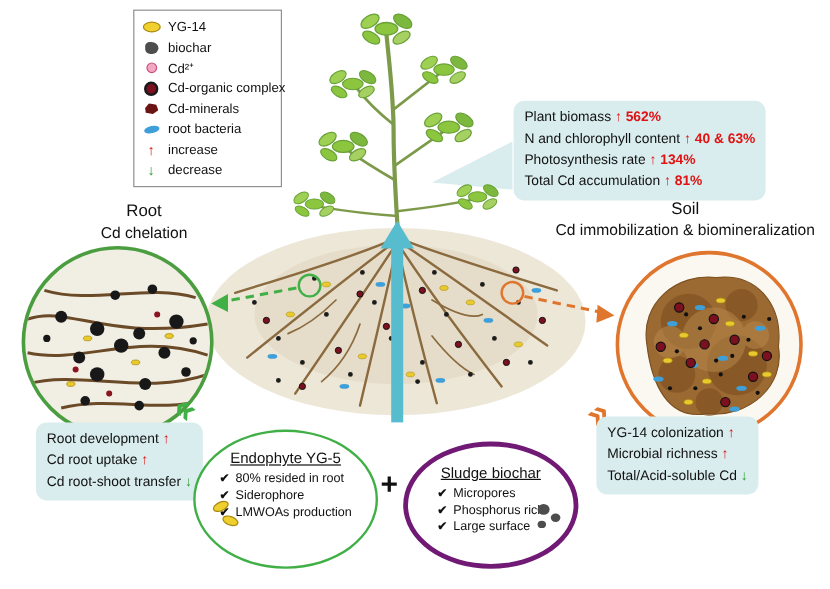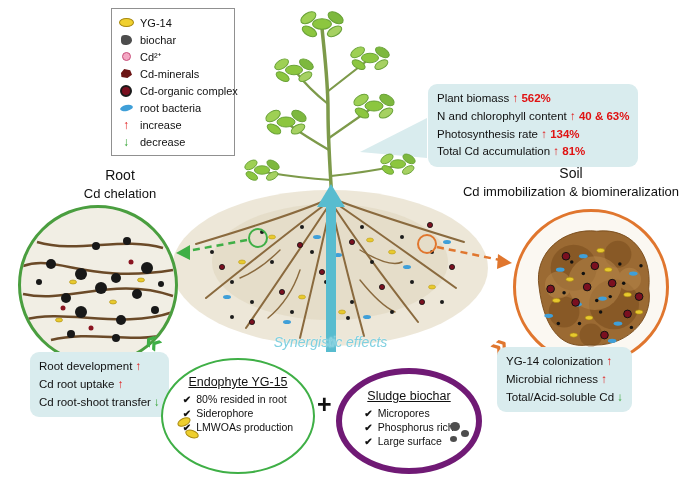--- a/index.html
+++ b/index.html
@@ -37,21 +37,21 @@
 
   
   .bigcircle{position:absolute;border-radius:50%;overflow:hidden;z-index:3}
   .left-circle{left:18px;top:205px;width:154px;height:154px;border:3px solid #4a9e3f;background:#f1eee4}
   .right-circle{left:513px;top:209px;width:150px;height:150px;border:3px solid #e0762e;background:#fbf8f2}
 
   
   .oval{position:absolute;background:#fff;border-radius:50%;display:flex;flex-direction:column;
         align-items:center;box-sizing:border-box;z-index:6}
   .oval-green{left:161px;top:358px;width:154px;height:116px;border:2px solid #3faf46}
-  .oval-orange{left:336px;top:368px;width:146px;height:106px;border:6px solid #701a75}
+  .oval-orange{left:336px;top:368px;width:146px;height:106px;border:4px solid #701a75}
   .oval-title{font-size:12.5px;text-decoration:underline;margin-top:15px;margin-bottom:4px;white-space:nowrap}
   .oval-items{display:flex;flex-direction:column;gap:2px}
   .oval-item{display:flex;gap:5px;font-size:10.5px;align-items:baseline;white-space:nowrap}
   .check{font-weight:bold;font-size:10px}
   .yg-mini{position:absolute;width:12px;height:6px;background:#eecf2e;border:1px solid #a8890f;border-radius:50%}
   .bc-mini{position:absolute;background:#4d4d4d;border-radius:50%}
 
   .plus{position:absolute;left:317px;top:390px;font-size:25px;font-weight:bold;z-index:7}
 
   .synergy{position:absolute;left:238px;top:334px;width:185px;text-align:center;
@@ -206,29 +206,29 @@
       <span class="llabel">biochar</span>
     </div>
     <div class="lrow">
       <span class="licon">
           <span class="licon-cdion"></span>
         </span>
       <span class="llabel">Cd²⁺</span>
     </div>
     <div class="lrow">
       <span class="licon">
+          <span class="licon-cdorganic"></span>
+        </span>
+      <span class="llabel">Cd-organic complex</span>
+    </div>
+    <div class="lrow">
+      <span class="licon">
           <span class="licon-cdminerals"></span>
         </span>
       <span class="llabel">Cd-minerals</span>
-    </div>
-    <div class="lrow">
-      <span class="licon">
-          <span class="licon-cdorganic"></span>
-        </span>
-      <span class="llabel">Cd-organic complex</span>
     </div>
     <div class="lrow">
       <span class="licon">
           <span class="licon-bacteria"></span>
         </span>
       <span class="llabel">root bacteria</span>
     </div>
     <div class="lrow">
       <span class="licon glyph-up">↑</span>
       <span class="llabel">increase</span>
@@ -396,21 +396,21 @@
       <span>Microbial richness</span>
       <span class="red">↑</span>
     </div>
     <div class="line">
       <span>Total/Acid-soluble Cd</span>
       <span class="grn">↓</span>
     </div>
   </div>
 
   <div class="oval oval-green">
-    <div class="oval-title">Endophyte YG-15</div>
+    <div class="oval-title">Endophyte YG-5</div>
     <div class="oval-items">
       <div class="oval-item">
         <span class="check">✔</span>
         <span>80% resided in root</span>
       </div>
       <div class="oval-item">
         <span class="check">✔</span>
         <span>Siderophore</span>
       </div>
       <div class="oval-item">
@@ -438,18 +438,17 @@
       <div class="oval-item">
         <span class="check">✔</span>
         <span>Large surface</span>
       </div>
     </div>
     <span class="bc-mini" style="left:108px;top:48px;width:10px;height:9px"></span>
     <span class="bc-mini" style="left:119px;top:56px;width:8px;height:7px"></span>
     <span class="bc-mini" style="left:108px;top:62px;width:7px;height:6px"></span>
   </div>
 
-  <div class="synergy">Synergistic effects</div>
 
   <span class="chev chev-green">«</span>
   <span class="chev chev-orange">»</span>
 
 </div>
 
 </body></html>

